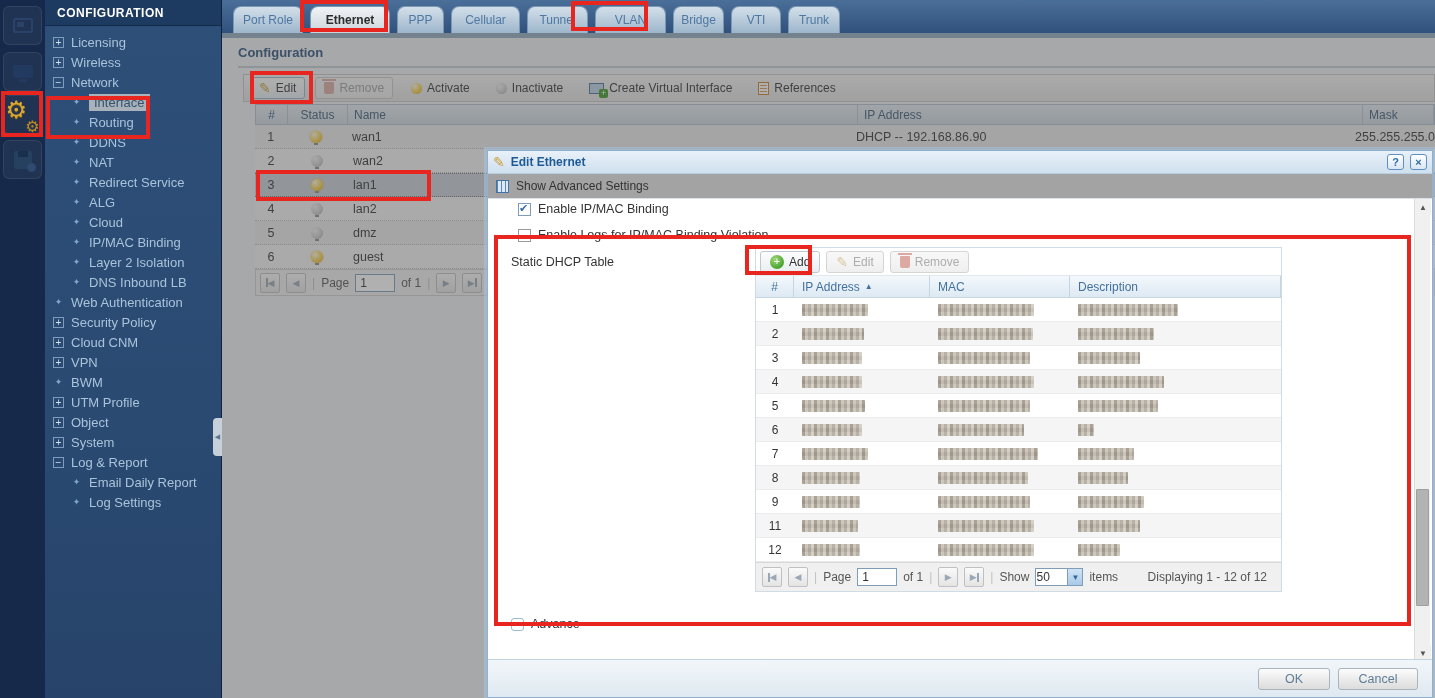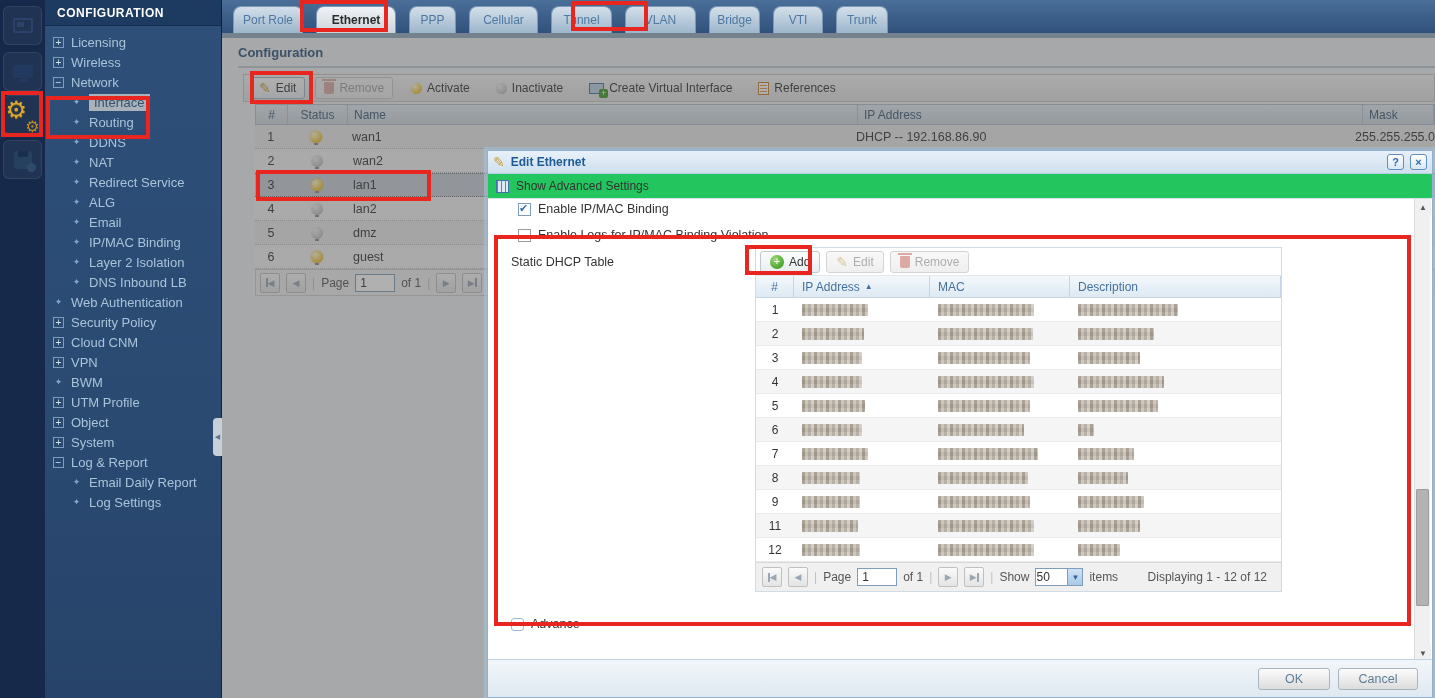--- a/index.html
+++ b/index.html
@@ -34,21 +34,21 @@
   .exp { width:11px; height:11px; border:1px solid #7e9cbf; color:#d7e5f2; font-size:10px; line-height:9px; text-align:center; margin-right:7px; flex:none; }
   .leafmark { width:11px; font-size:9px; color:#7fa6cc; margin-right:7px; text-align:center; flex:none; }
   .sb-label { white-space:nowrap; }
   .sb-item.sel .sb-label { background:#a9b2ba; color:#35536f; padding:1px 5px; }
   .sb-collapse { position:absolute; left:168px; top:418px; width:9px; height:38px; background:#c7d0d8; border-radius:4px 0 0 4px; color:#5a7591; font-size:7px; line-height:38px; text-align:center; }
 
   
   .content { position:absolute; left:222px; top:0; right:0; bottom:0; background:#eef1f4; }
   .tabbar { position:absolute; left:0; top:0; right:0; height:33px; background:linear-gradient(180deg,#4a6f99,#30517b); display:flex; align-items:flex-end; }
   .tabband { position:absolute; left:0; top:33px; right:0; height:5px; background:#93abc0; }
-  .tab { height:27px; margin-right:13px; border:1px solid #7b99b5; border-bottom:none; border-radius:8px 8px 0 0; background:linear-gradient(180deg,#d3dfea,#9db6cb); color:#4e78a1; font-size:12px; display:flex; align-items:center; justify-content:center; cursor:pointer; }
+  .tab { height:27px; margin-right:7px; border:1px solid #7b99b5; border-bottom:none; border-radius:8px 8px 0 0; background:linear-gradient(180deg,#d3dfea,#9db6cb); color:#4e78a1; font-size:12px; display:flex; align-items:center; justify-content:center; cursor:pointer; }
   .tab:nth-child(1){width:70px; margin-left:11px;} .tab:nth-child(2){width:80px;} .tab:nth-child(3){width:47px;}
   .tab:nth-child(4){width:69px;} .tab:nth-child(5){width:61px;} .tab:nth-child(6){width:71px;}
   .tab:nth-child(7){width:51px;} .tab:nth-child(8){width:50px;} .tab:nth-child(9){width:52px;}
   .tab.active { background:linear-gradient(180deg,#f0f3f6,#ccd4da); color:#2c2c2c; font-weight:bold; }
 
   .cfg-title { position:absolute; left:16px; top:45px; font-size:13px; font-weight:bold; color:#2c517a; }
   .cfg-rule { position:absolute; left:16px; top:66px; right:0; height:2px; background:#c4ccd4; }
   .toolbar { position:absolute; left:21px; top:74px; right:0; height:28px; background:linear-gradient(180deg,#f5f5f5,#e2e2e2); border:1px solid #c6c6c6; display:flex; align-items:center; gap:10px; padding:0 6px; }
   .tbtn { height:22px; display:flex; align-items:center; gap:5px; padding:0 8px; font-size:12px; color:#333; cursor:pointer; }
   .tbtn.boxed { border:1px solid #9db4c8; border-radius:3px; background:linear-gradient(180deg,#fdfdfd,#e8eef3); }
@@ -90,21 +90,21 @@
   .psep { color:#c0c0c0; }
   .pinput { width:40px; height:18px; border:1px solid #7f9db9; font-size:12px; padding-left:4px; color:#333; font-family:"Liberation Sans",sans-serif; }
 
   .mask { position:absolute; left:0; top:33px; right:0; bottom:0; background:rgba(80,80,80,.45); z-index:10; }
 
   
   .modal { position:absolute; left:487px; top:150px; width:946px; height:548px; background:#fff; border:1px solid #8fb1d1; outline:3px solid rgba(165,195,220,.55); z-index:20; }
   .m-title { height:23px; background:linear-gradient(180deg,#e9f1f9,#cfe0ee); border-bottom:1px solid #b7cde0; display:flex; align-items:center; padding:0 5px; gap:6px; }
   .m-title-text { font-size:12px; font-weight:bold; color:#1d5a96; flex:1; }
   .m-titlebtn { width:17px; height:16px; border:1px solid #5f8fc0; border-radius:3px; background:linear-gradient(180deg,#ffffff,#d8e7f4); color:#2f6da8; font-size:11px; font-weight:bold; display:flex; align-items:center; justify-content:center; cursor:pointer; }
-  .m-adv { height:25px; background:#22c55e; border-bottom:1px solid #d9e2ea; display:flex; align-items:center; gap:7px; padding:0 8px; font-size:12px; color:#333; }
+  .m-adv { height:25px; background:#a3a3a3; border-bottom:1px solid #d9e2ea; display:flex; align-items:center; gap:7px; padding:0 8px; font-size:12px; color:#333; }
   .icon-grid { width:13px; height:13px; border:1px solid #4472a8; background:repeating-linear-gradient(90deg,#5b87b5 0 1px,#dce9f5 1px 4px); }
   .m-body { position:relative; height:462px; background:#fff; overflow:hidden; }
 
   .chkrow { position:absolute; left:30px; display:flex; align-items:center; gap:7px; font-size:12.5px; color:#333; }
   .cb { width:13px; height:13px; background:#fff; border:1px solid #9b9b9b; position:relative; flex:none; }
   .cb.checked { border-color:#7d9cba; }
   .cb.checked::after { content:"✔"; position:absolute; left:0px; top:-2px; font-size:11px; color:#3a6ea5; }
 
   .dhcp-label { position:absolute; left:23px; top:56px; font-size:12.5px; color:#333; }
   .dhcp-panel { position:absolute; left:267px; top:48px; width:527px; border:1px solid #d0dbe4; background:#fff; }
@@ -197,21 +197,21 @@
         <div class="sb-item lvl2">
           <span class="leafmark">✦</span>
           <span class="sb-label">Redirect Service</span>
         </div>
         <div class="sb-item lvl2">
           <span class="leafmark">✦</span>
           <span class="sb-label">ALG</span>
         </div>
         <div class="sb-item lvl2">
           <span class="leafmark">✦</span>
-          <span class="sb-label">Email</span>
+          <span class="sb-label">Cloud</span>
         </div>
         <div class="sb-item lvl2">
           <span class="leafmark">✦</span>
           <span class="sb-label">IP/MAC Binding</span>
         </div>
         <div class="sb-item lvl2">
           <span class="leafmark">✦</span>
           <span class="sb-label">Layer 2 Isolation</span>
         </div>
         <div class="sb-item lvl2">

